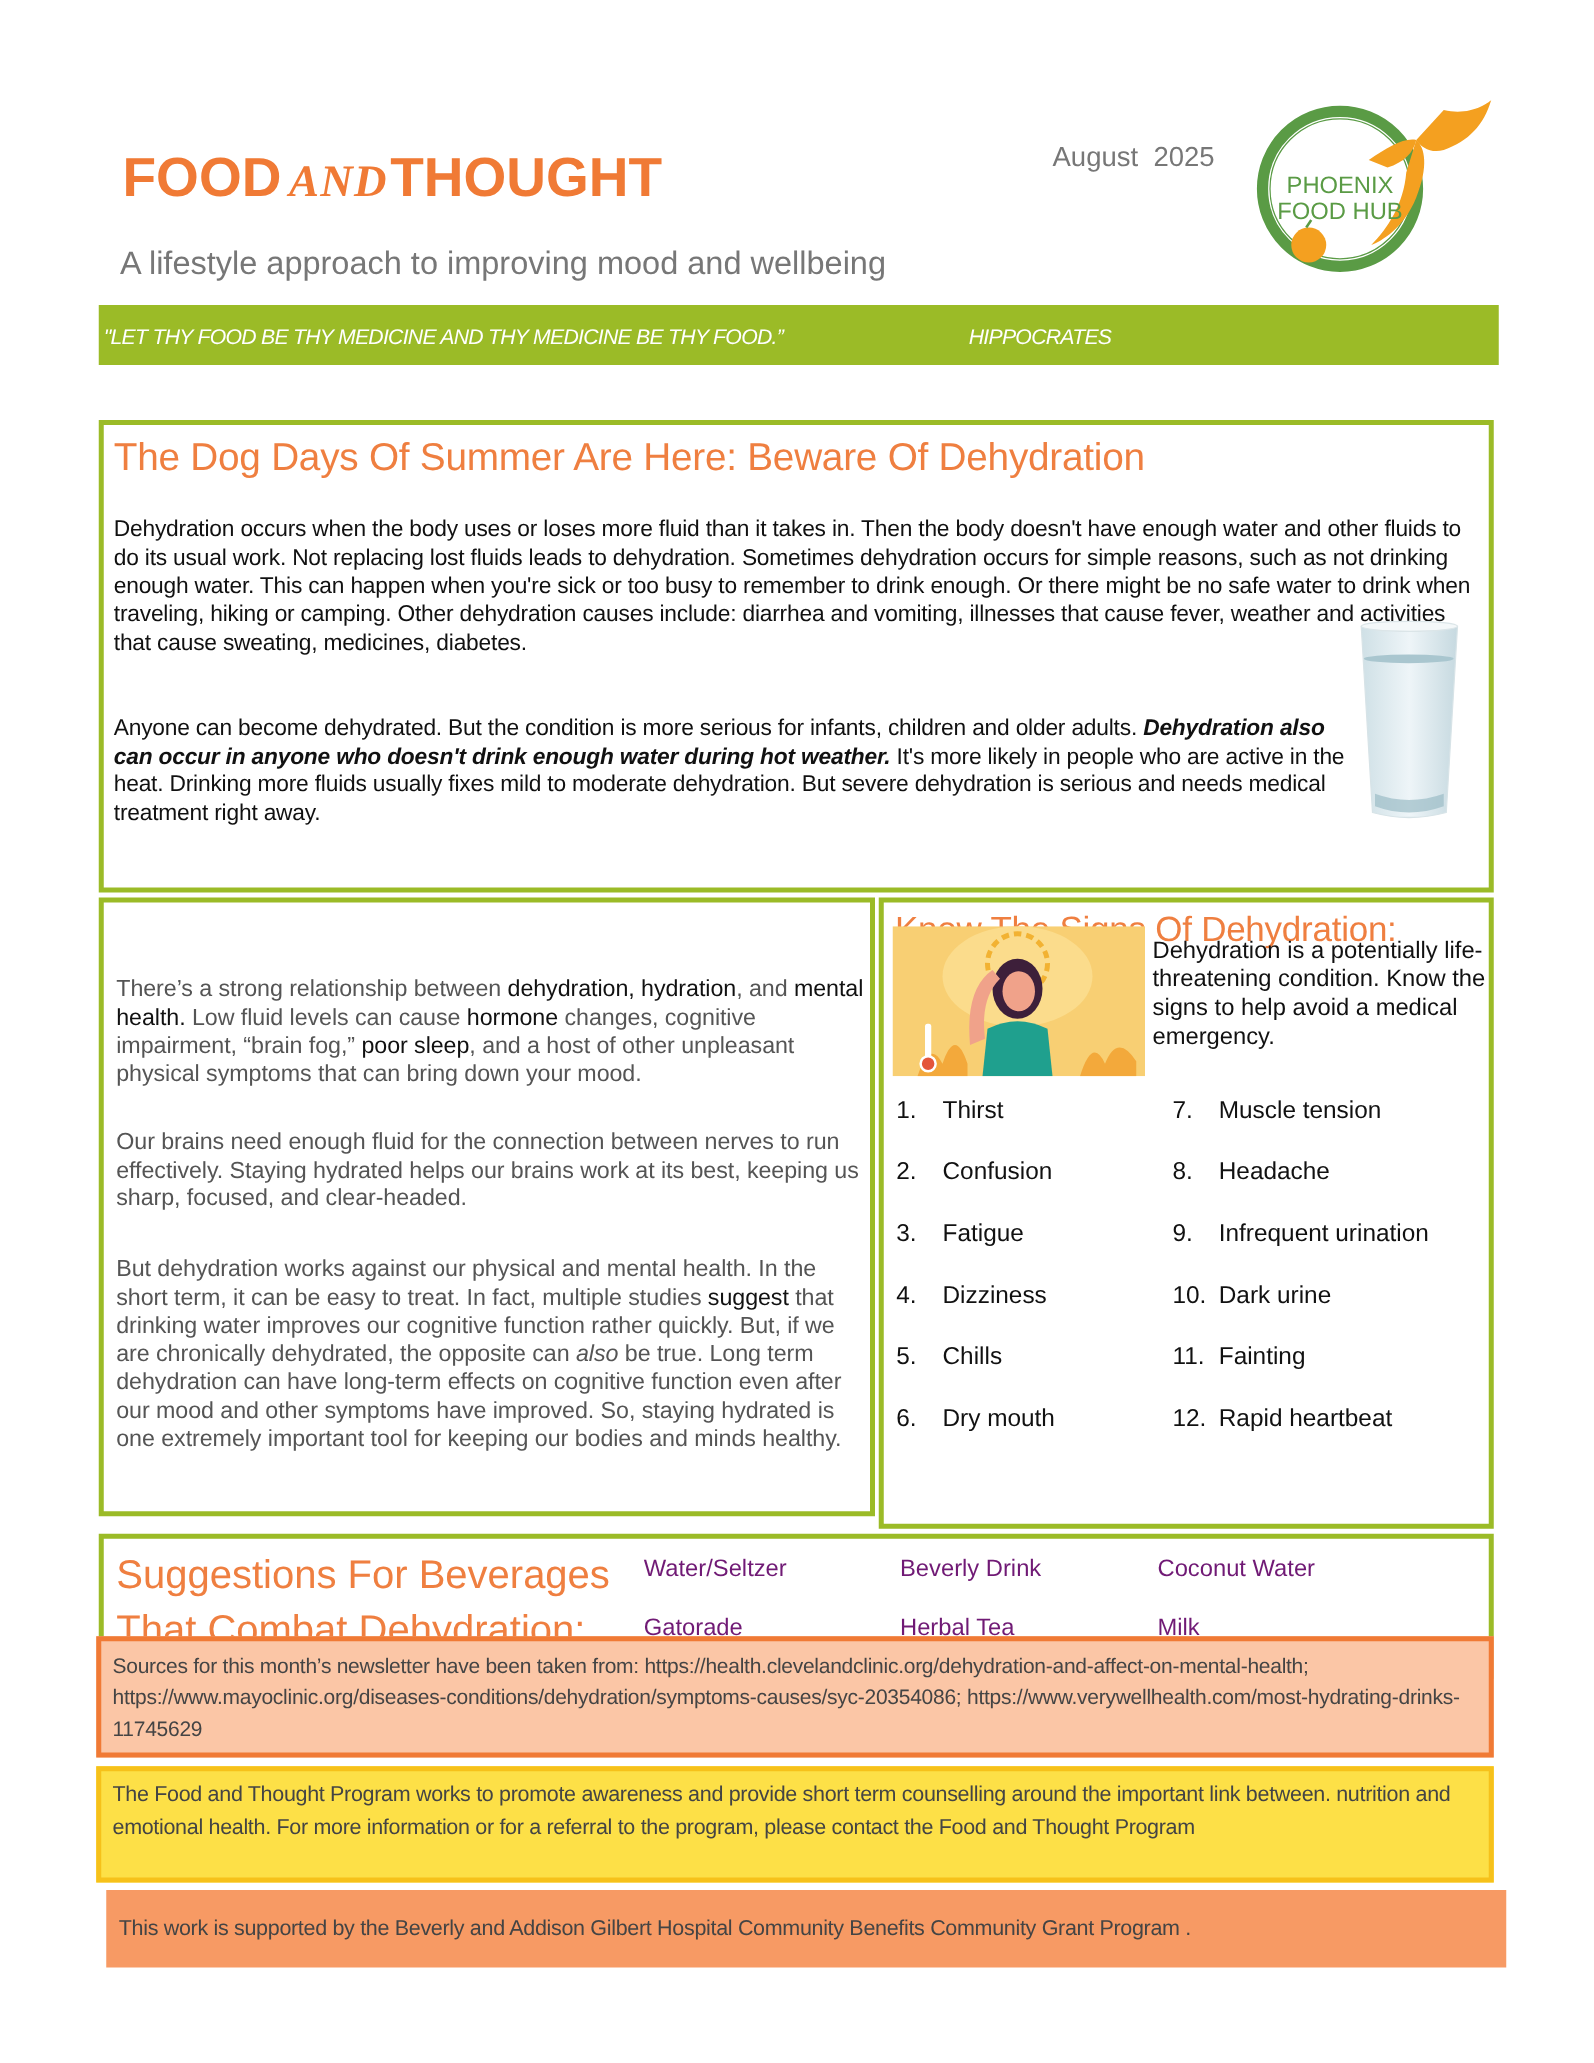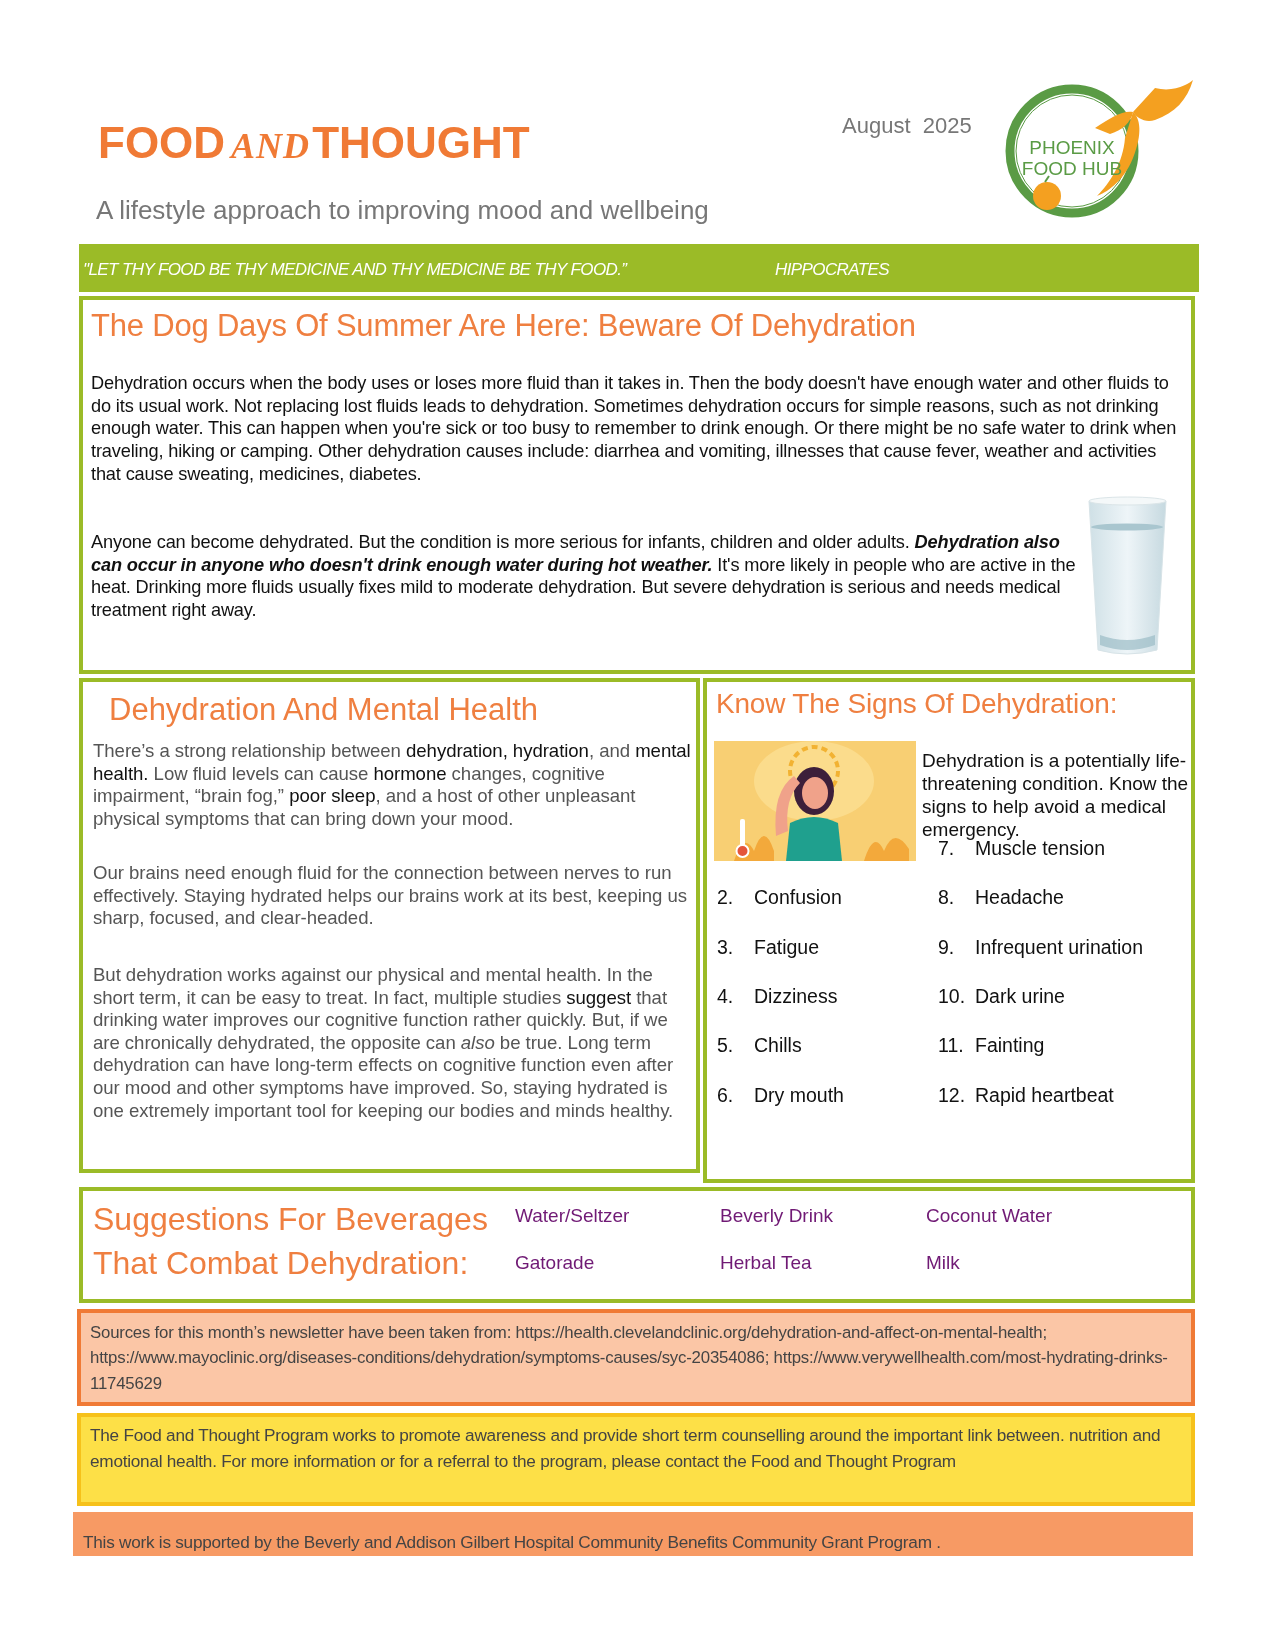--- a/index.html
+++ b/index.html
@@ -14,21 +14,21 @@
   .subtitle { left: 96px; top: 195px; font-size: 26px; color: #777; white-space: nowrap; }
   .date { left: 842px; top: 113px; font-size: 22px; color: #777; white-space: pre; }
 
   .logo { left: 1005px; top: 78px; width: 190px; height: 145px; }
 
   
   .quote-band { left: 79px; top: 244px; width: 1120px; height: 48px; background: #9bbb27; }
   .quote-text { position: absolute; left: 4px; top: 16px; font-size: 17px; font-style: italic; color: #fff; letter-spacing: -0.6px; white-space: nowrap; }
   .quote-author { position: absolute; left: 696px; top: 16px; font-size: 17px; font-style: italic; color: #fff; letter-spacing: -0.6px; }
 
-  .panel { border: 4px solid #9bbb27; background: #fff; }
+  .panel { border: 4px solid #9bbb27; background: #fff; margin-top: 40px; }
 
   
   .art1 { left: 79px; top: 296px; width: 1116px; height: 378px; }
   .h-orange { color: #ef7f40; font-weight: normal; white-space: nowrap; }
   .art1 .h { position: absolute; left: 8px; top: 8px; font-size: 31px; letter-spacing: -0.2px; }
   .art1 .p { position: absolute; left: 8px; width: 1090px; font-size: 18.2px; line-height: 22.7px; color: #111; letter-spacing: -0.15px; }
   .art1 .p1 { top: 72px; }
   .art1 .p2 { top: 231px; width: 990px; }
   .bold-it { font-weight: bold; font-style: italic; }
 
@@ -59,21 +59,21 @@
 
   
   .sources { left: 77px; top: 1309px; width: 1118px; height: 97px; background: #fbc6a6; border: 4px solid #f07a35; }
   .sources .t { position: absolute; left: 9px; top: 7px; width: 1090px; font-size: 16.8px; line-height: 25.4px; color: #444; letter-spacing: -0.2px; }
 
   
   .program { left: 77px; top: 1413px; width: 1118px; height: 93px; background: #fde047; border: 4px solid #f6c11a; }
   .program .t { position: absolute; left: 9px; top: 6px; width: 1100px; font-size: 17.2px; line-height: 25.5px; color: #444; letter-spacing: -0.25px; }
 
   
-  .support { left: 73px; top: 1512px; width: 1120px; height: 44px; background: #f79a64; }
+  .support { left: 85px; top: 1512px; width: 1120px; height: 62px; background: #f79a64; }
   .support .t { position: absolute; left: 10px; top: 20px; font-size: 17.2px; color: #444; letter-spacing: -0.25px; white-space: nowrap; }
 </style>
 </head>
 <body>
 
 <div class="abs title">
   <span>FOOD</span><span class="and">AND</span><span>THOUGHT</span>
 </div>
 <div class="abs subtitle">A lifestyle approach to improving mood and wellbeing</div>
 <div class="abs date">August  2025</div>
@@ -115,21 +115,20 @@
       </linearGradient>
     </defs>
     <path d="M4 6 L81 6 L72 155 Q42 163 13 155 Z" fill="url(#gl)" stroke="#d7e3e7" stroke-width="1"></path>
     <ellipse cx="42.5" cy="6" rx="38.5" ry="4" fill="#f4f8f9" stroke="#dbe5e8"></ellipse>
     <ellipse cx="42" cy="32" rx="36" ry="3.5" fill="#a9c6cf"></ellipse>
     <path d="M15 140 Q42 150 70 140 L70 150 Q42 160 15 150 Z" fill="#9bbcc6" opacity="0.7"></path>
   </svg>
 </div>
 
 <div class="abs panel mh">
-  <h2 class="h h-orange">Dehydration And Mental Health</h2>
   <p class="p p1"><span>There’s a strong relationship between </span><span class="dark">dehydration, hydration</span><span>, and </span><span class="dark">mental health.</span><span> Low fluid levels can cause </span><span class="dark">hormone</span><span> changes, cognitive impairment, “brain fog,”  </span><span class="dark">poor sleep</span><span>,  and a host of other unpleasant physical symptoms that can bring down your mood.</span></p>
   <p class="p p2">Our brains need enough fluid for the connection between nerves to run effectively. Staying hydrated helps our brains work at its best, keeping us sharp, focused, and clear-headed.</p>
   <p class="p p3"><span>But dehydration works against our physical and mental health. In the short term, it can be easy to treat. In fact, multiple studies </span><span class="dark">suggest</span><span> that drinking water improves our cognitive function rather quickly. But, if we are chronically dehydrated, the opposite can </span><em>also</em><span> be true. Long term dehydration can have long-term effects on cognitive function even after our mood and other symptoms have improved. So, staying hydrated is one extremely important tool for keeping our bodies and minds healthy.</span></p>
 </div>
 
 <div class="abs panel signs">
   <h2 class="h h-orange">Know The Signs Of Dehydration:</h2>
   <div id="signs-list">
       <div class="sign-item" style="left: 10px; top: 155px;"><span class="sign-num">1.</span><span>Thirst</span></div>
       <div class="sign-item" style="left: 10px; top: 204.3px;"><span class="sign-num">2.</span><span>Confusion</span></div>

